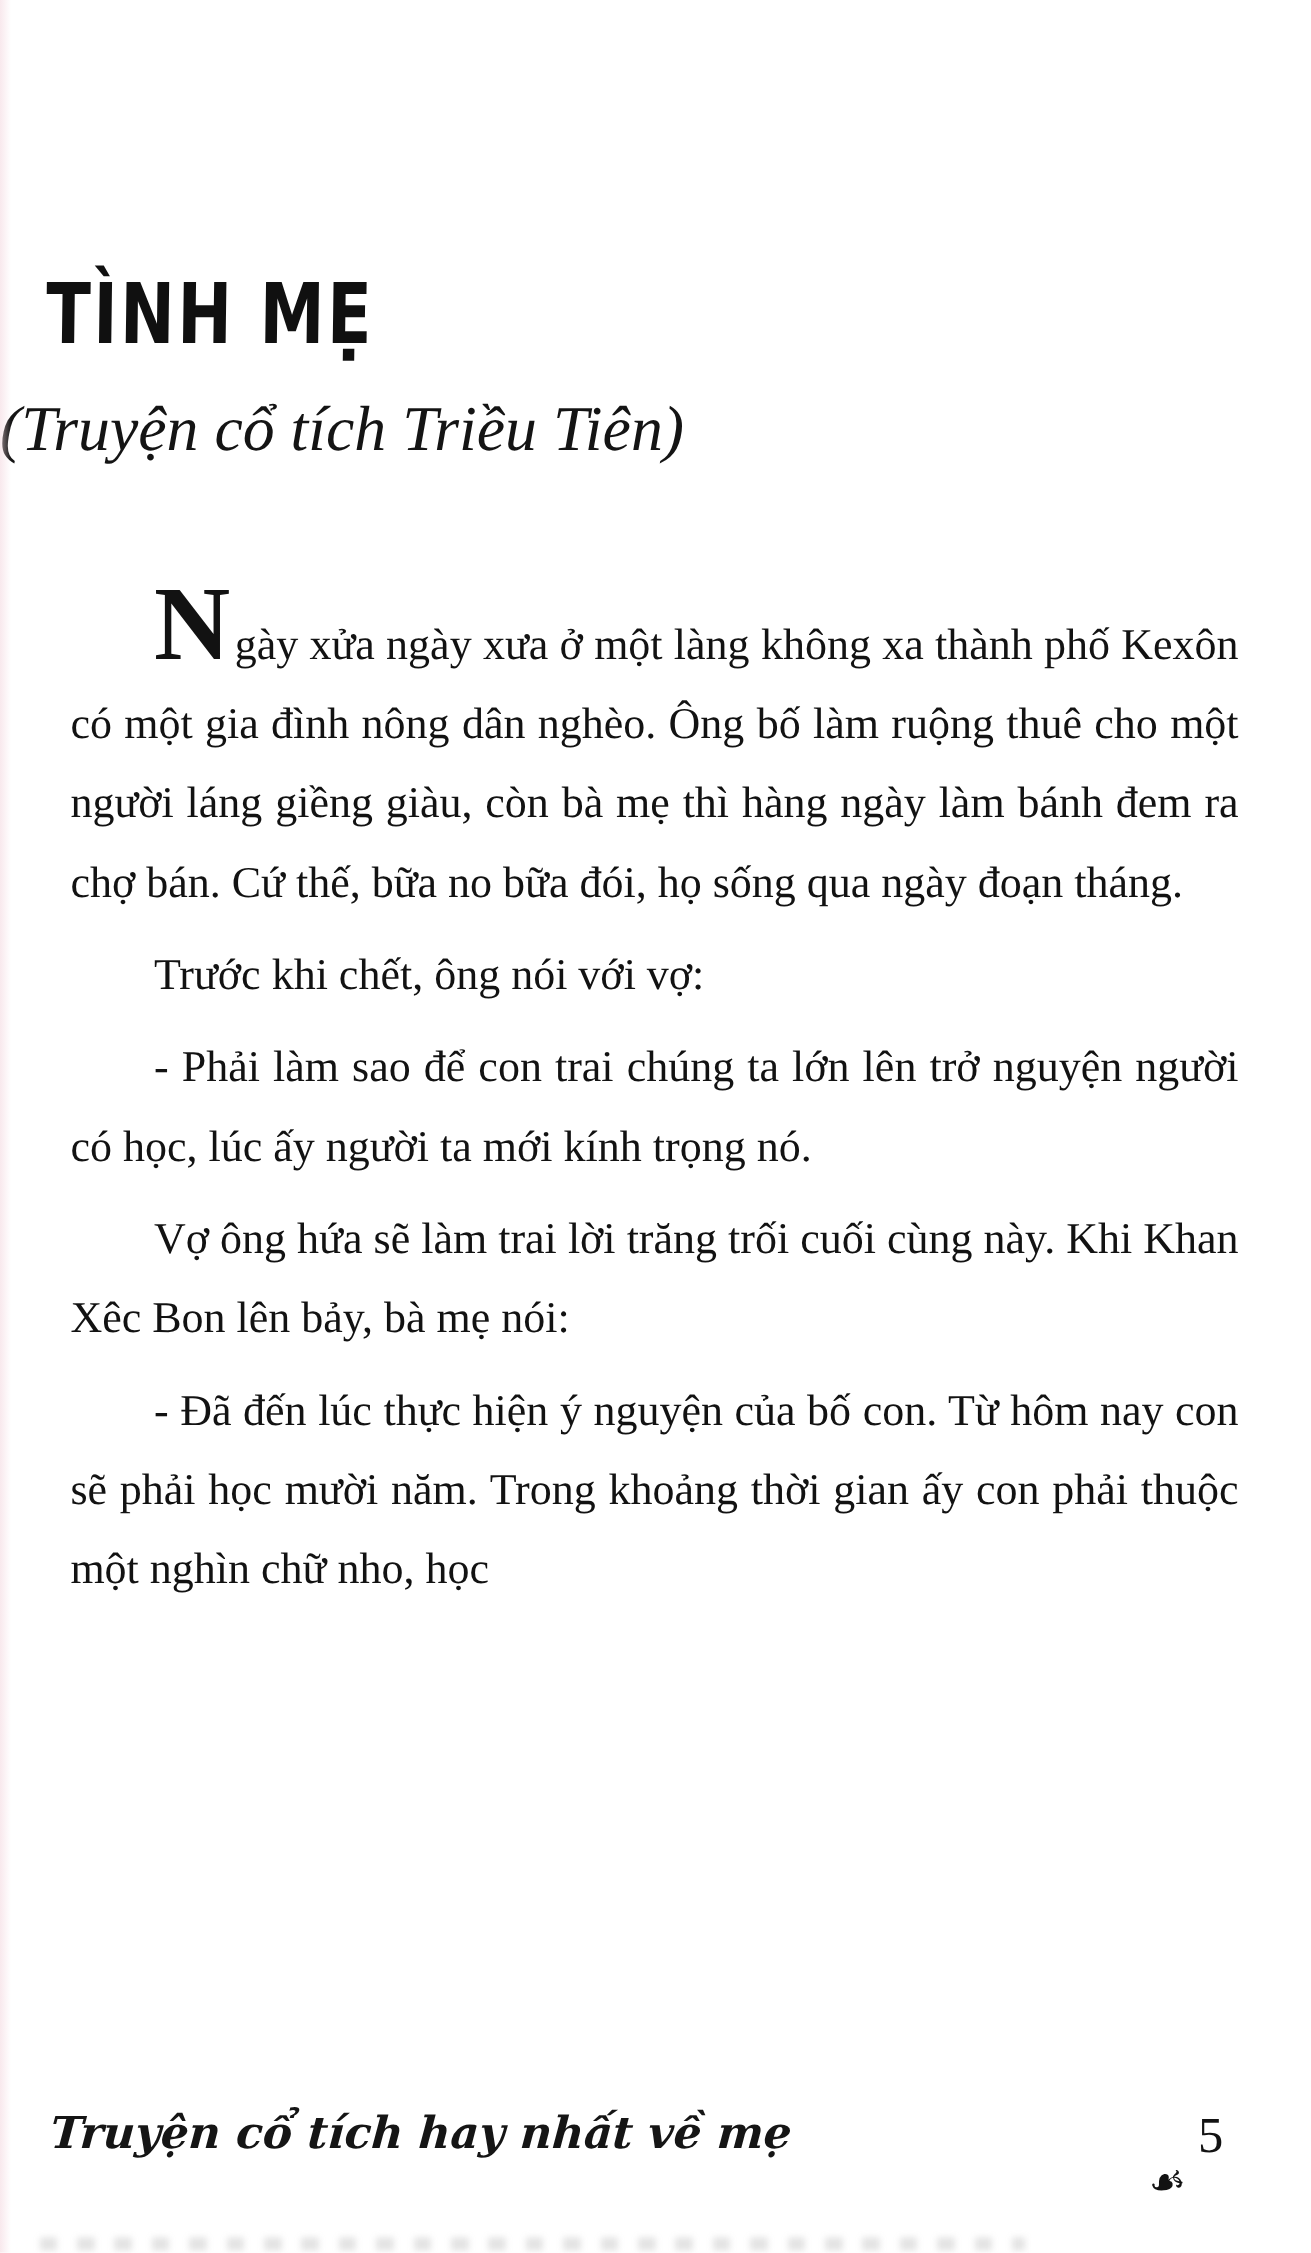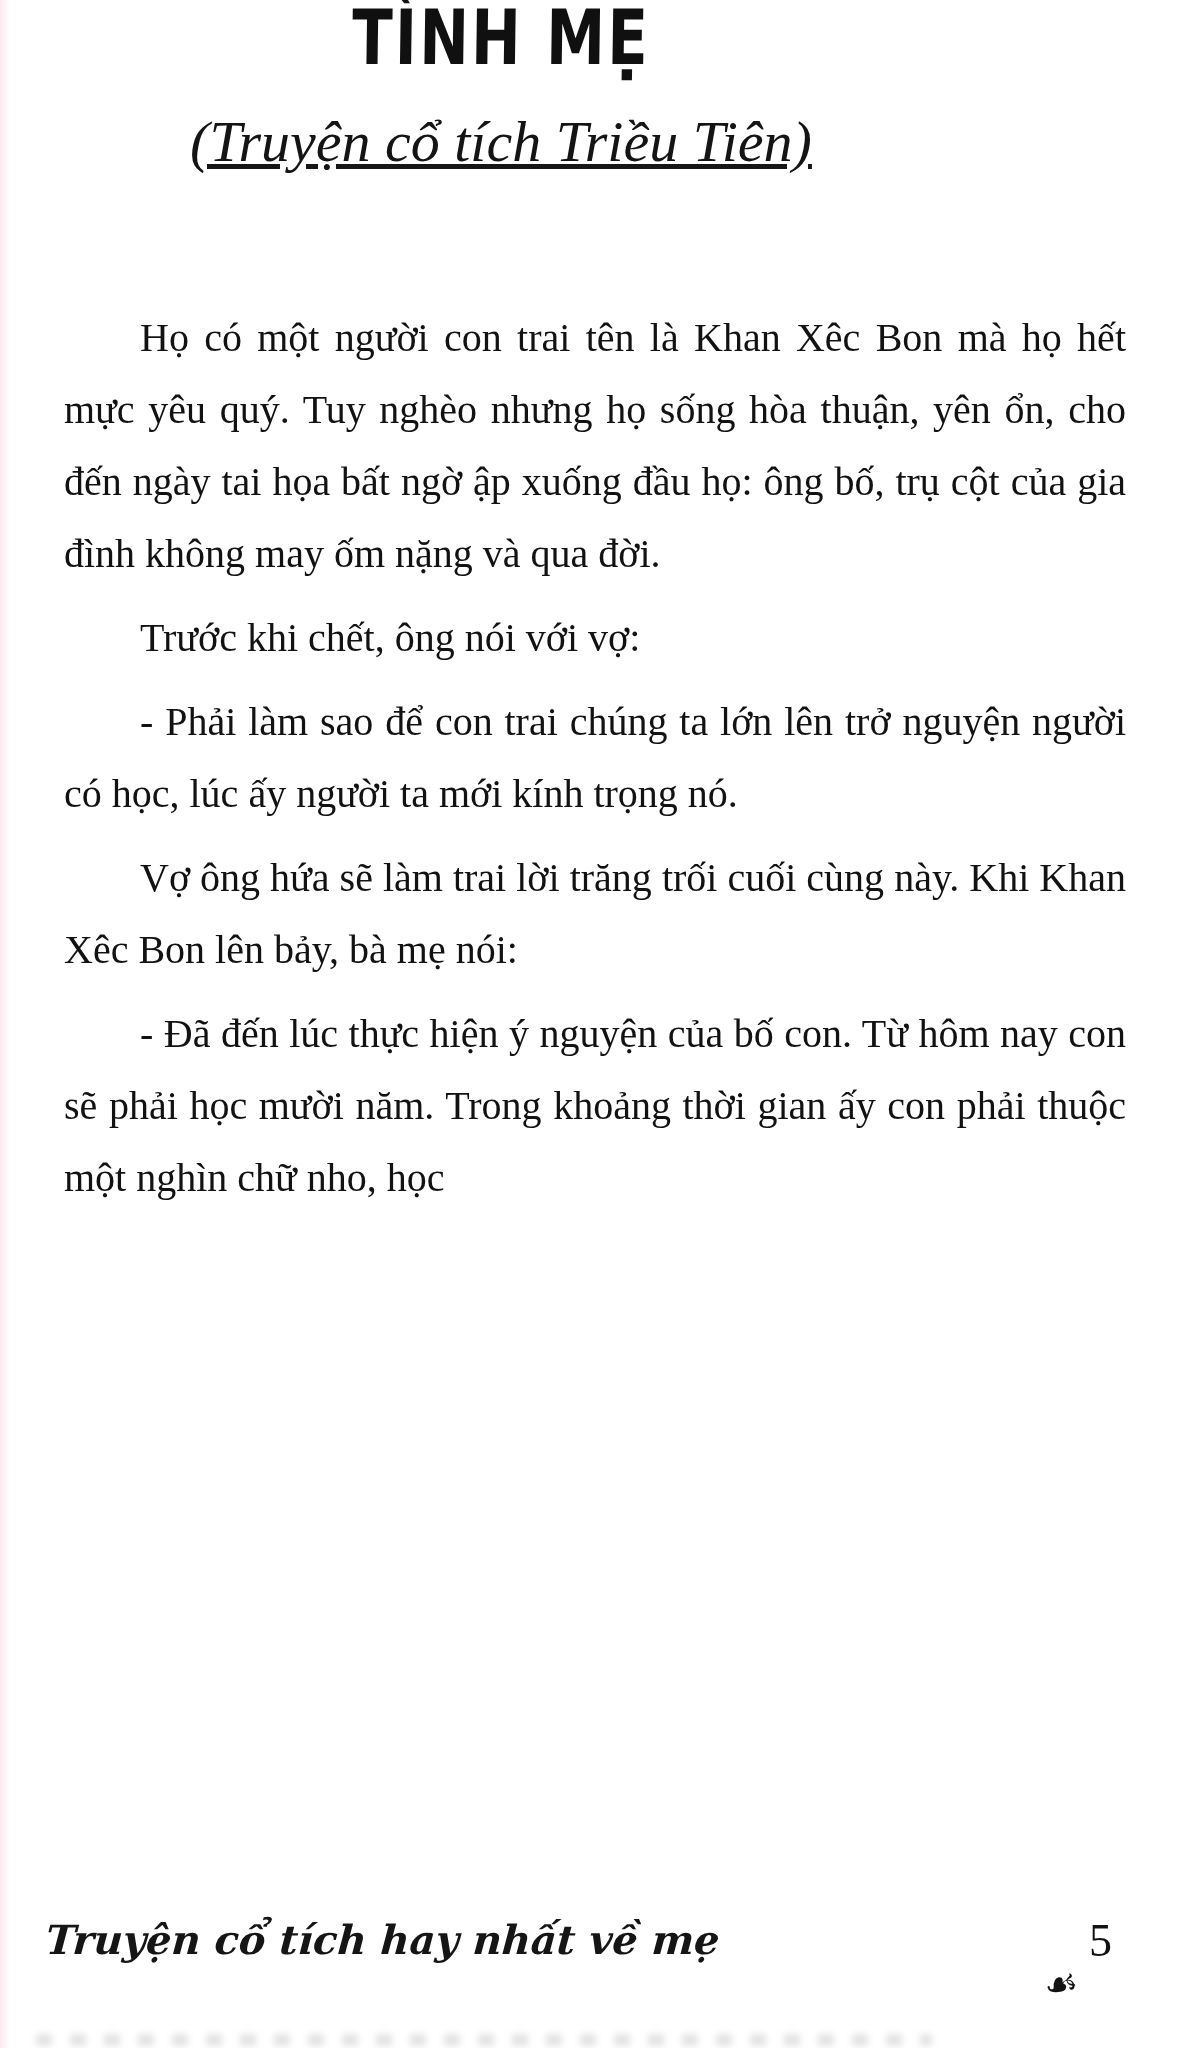--- a/index.html
+++ b/index.html
@@ -12,23 +12,22 @@
     color:#161616;
   }
   .edge-tint {
     position:absolute; left:0; top:0; width:10px; height:100%;
     background:linear-gradient(90deg, rgba(243,214,222,0.55), rgba(255,255,255,0));
     pointer-events:none;
   }
   .page { position:relative; width:1192px; height:2048px; }
 
   .heading-block {
+    padding-top:248px;
     padding-right:190px;   
-    text-align:center;
-    text-decoration:underline;
   }
   .title {
     margin:0;
     display:inline-block;
     font-family:"DejaVu Sans", sans-serif;
     font-weight:900;
     font-size:76px;
     line-height:1;
     letter-spacing:3px;
     transform:scaleX(0.78) skewX(-1deg);
@@ -100,21 +99,21 @@
 
 <div class="page">
   <div class="edge-tint"></div>
 
   <div class="heading-block">
     <h1 class="title">TÌNH MẸ</h1>
     <div class="subtitle">(Truyện cổ tích Triều Tiên)</div>
   </div>
 
   <div class="body-text" id="story-body">
-      <p>Họ có một người con trai tên là Khan Xêc Bon mà họ hết mực yêu quý. Tuy nghèo nhưng họ sống hòa thuận, yên ổn, cho đến ngày tai họa bất ngờ ập xuống đầu họ: ông bố, trụ cột của gia đình không may ốm nặng và qua đời.</p>
+      <p><span class="dropcap">N</span>gày xửa ngày xưa ở một làng không xa thành phố Kexôn có một gia đình nông dân nghèo. Ông bố làm ruộng thuê cho một người láng giềng giàu, còn bà mẹ thì hàng ngày làm bánh đem ra chợ bán. Cứ thế, bữa no bữa đói, họ sống qua ngày đoạn tháng.</p>
       <p>Trước khi chết, ông nói với vợ:</p>
       <p>- Phải làm sao để con trai chúng ta lớn lên trở nguyện người có học, lúc ấy người ta mới kính trọng nó.</p>
       <p>Vợ ông hứa sẽ làm trai lời trăng trối cuối cùng này. Khi Khan Xêc Bon lên bảy, bà mẹ nói:</p>
       <p>- Đã đến lúc thực hiện ý nguyện của bố con. Từ hôm nay con sẽ phải học mười năm. Trong khoảng thời gian ấy con phải thuộc một nghìn chữ nho, học</p>
     </div>
 
   <div class="footer">
     <div class="footer-book-title">Truyện cổ tích hay nhất về mẹ</div>
     <div class="footer-right">
       <div class="page-number">5</div>

